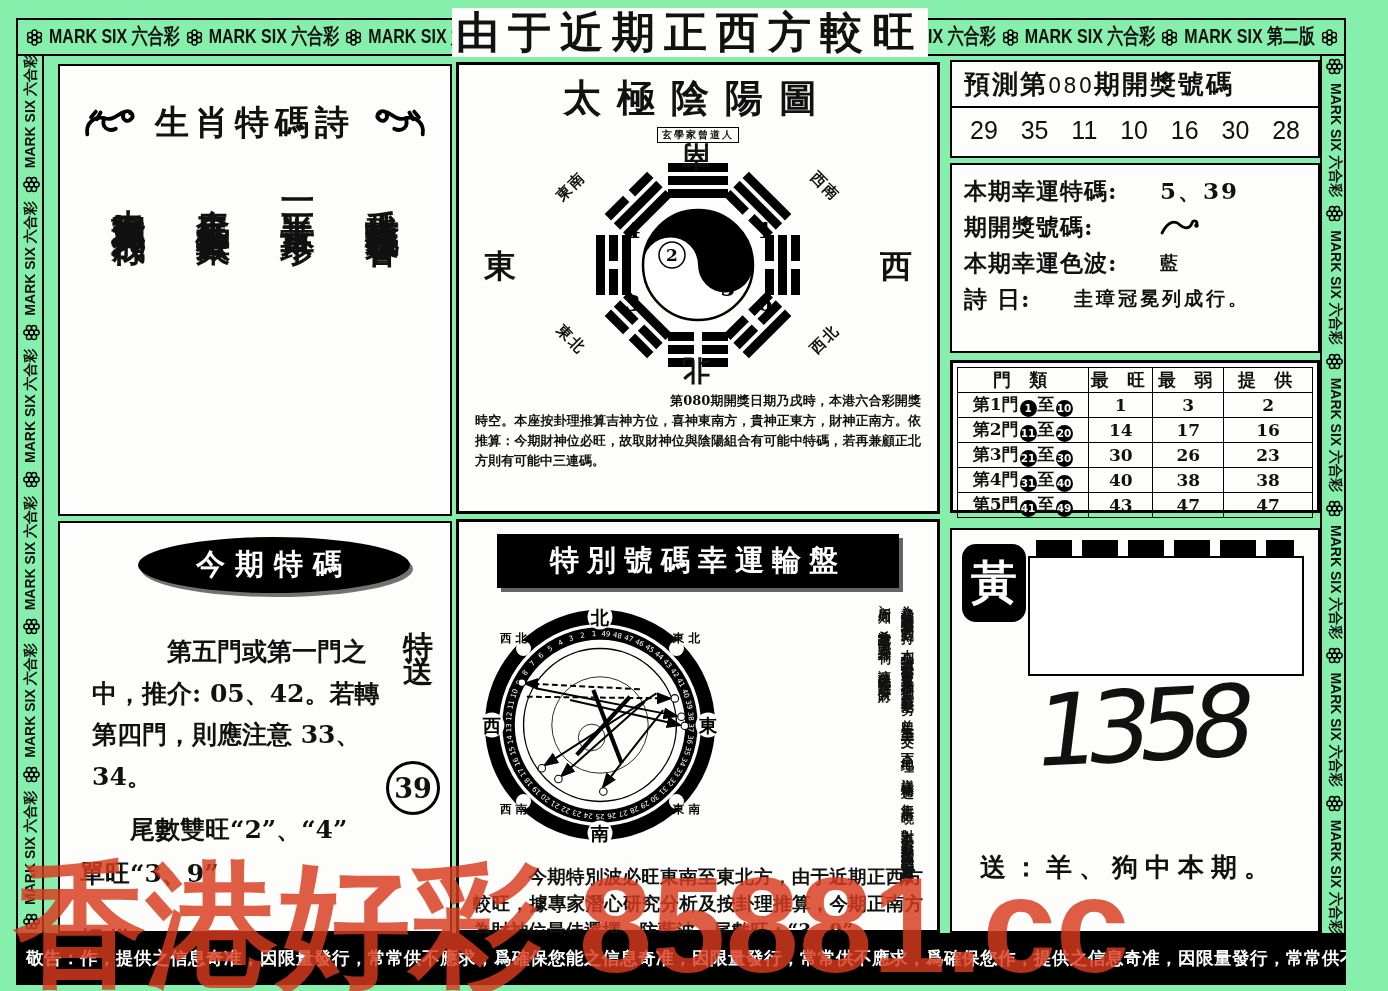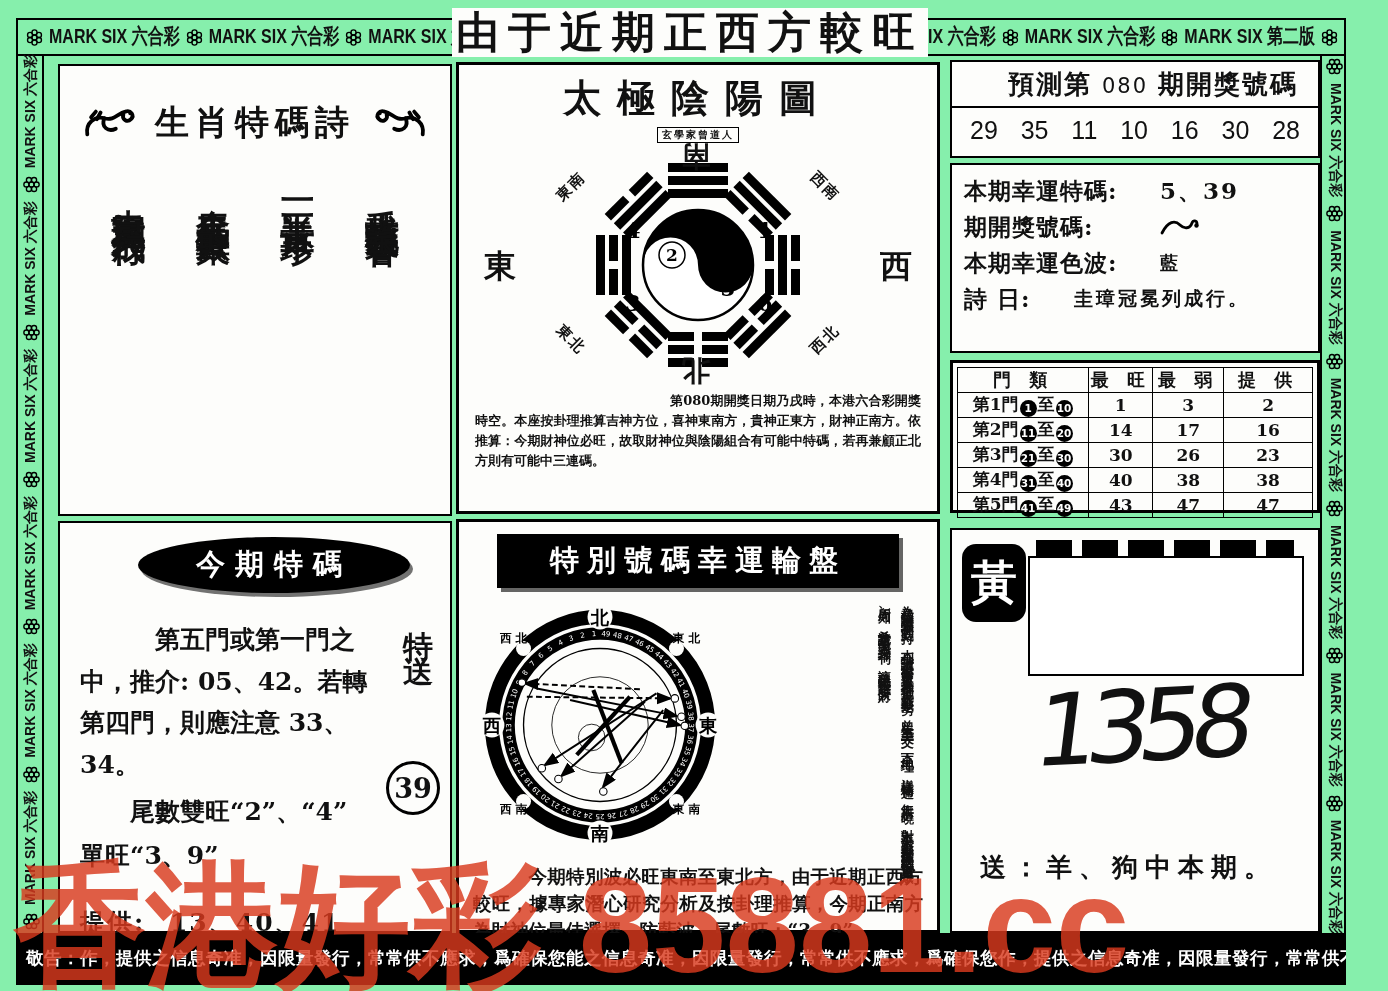--- a/index.html
+++ b/index.html
@@ -35,21 +35,21 @@
   .dragon{width:58px;height:38px;}
   .dragon.flip{transform:scaleX(-1);}
   .poem-cols{display:flex;flex-direction:row-reverse;justify-content:space-around;margin-top:36px;padding:0 26px;}
   .vcol{writing-mode:vertical-rl;text-orientation:upright;font-size:34px;font-weight:700;
         line-height:1.1;height:300px;letter-spacing:4px;}
   
   .oval{width:272px;height:56px;margin:14px auto 0 78px;background:#000;border-radius:50%;
         color:#fff;display:flex;align-items:center;justify-content:center;font-size:29px;
         font-weight:700;letter-spacing:10px;box-shadow:3px 4px 0 rgba(0,0,0,.55);}
   .special-text{position:absolute;left:20px;top:96px;width:312px;font-size:25px;font-weight:700;line-height:1.66;}
-  .special-text .p1{text-indent:3em;margin:0;}
+  .special-text .p1{text-indent:3em;margin:12px;}
   .special-text .p2{text-indent:2em;margin:6px 0 0;}
   .special-text .p3{margin:2px 0 0;}
   .special-text .prov{margin:26px 0 0;letter-spacing:2px;}
   .prov .nums{margin-left:14px;word-spacing:16px;}
   .tesong{position:absolute;right:12px;top:84px;writing-mode:vertical-rl;text-orientation:upright;
           font-size:30px;font-weight:700;letter-spacing:26px;}
   .circle39{position:absolute;right:10px;top:238px;width:54px;height:54px;border:3.5px solid #000;
             border-radius:50%;display:flex;align-items:center;justify-content:center;
             font-size:27px;font-weight:700;}
   
@@ -73,22 +73,22 @@
           font-size:29px;font-weight:700;letter-spacing:8px;padding:7px 0;
           box-shadow:4px 4px 0 rgba(0,0,0,.6);}
   .wheel-row{display:flex;padding:0 8px;align-items:flex-start;}
   .wheel-svg{width:266px;height:266px;flex:0 0 auto;}
   .wheel-side{writing-mode:vertical-rl;height:268px;width:186px;margin-top:4px;font-size:13px;
               letter-spacing:2.5px;line-height:1.78;font-weight:600;}
   .wheel-body{margin:0 14px;font-size:18.5px;font-weight:700;line-height:1.45;text-indent:3em;text-align:justify;}
   .wheel-tui{text-align:right;margin:0 44px 0 0;font-size:20px;font-weight:700;letter-spacing:3px;}
   .wnum{fill:#fff;font-size:8.5px;text-anchor:middle;font-family:"DejaVu Sans",sans-serif;}
   
-  .forecast-title{border-bottom:2.5px solid #000;padding:5px 20px 4px;font-size:26px;font-weight:700;
-                  letter-spacing:2px;display:flex;align-items:baseline;gap:10px;justify-content:flex-end;}
+  .forecast-title{border-bottom:2.5px solid #000;padding:5px 12px 4px;font-size:26px;font-weight:700;
+                  letter-spacing:2px;display:flex;align-items:baseline;}
   .forecast-title .issue{font-size:21px;font-weight:400;font-family:"DejaVu Sans",sans-serif;}
   .forecast-nums{display:flex;justify-content:space-between;padding:8px 18px 0;font-size:25px;
                  font-weight:500;font-family:"Liberation Sans",sans-serif;}
   
   .lucky{padding:8px 12px 0;}
   .lrow{display:flex;align-items:center;height:36px;font-size:23px;font-weight:700;}
   .lrow .lab{width:196px;letter-spacing:1px;}
   .lrow .val{letter-spacing:2px;}
   .lrow .val.small{font-size:18px;}
   .lrow .val.poem{font-size:19px;letter-spacing:3px;}

